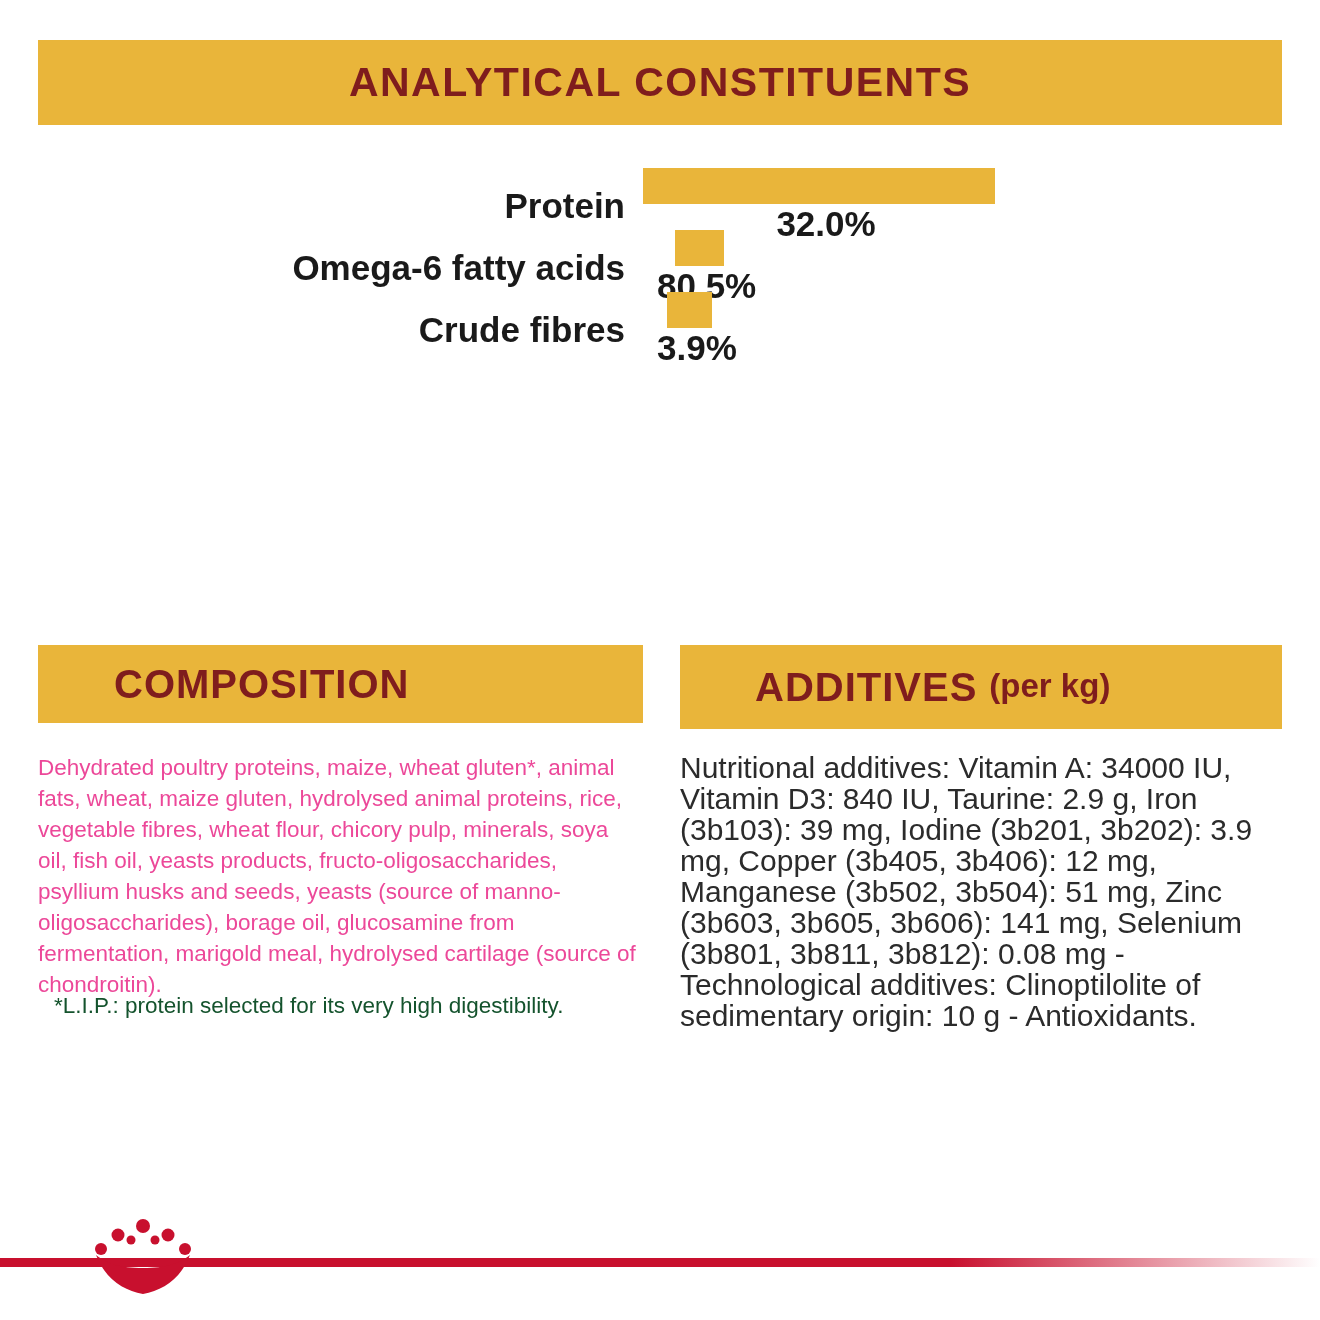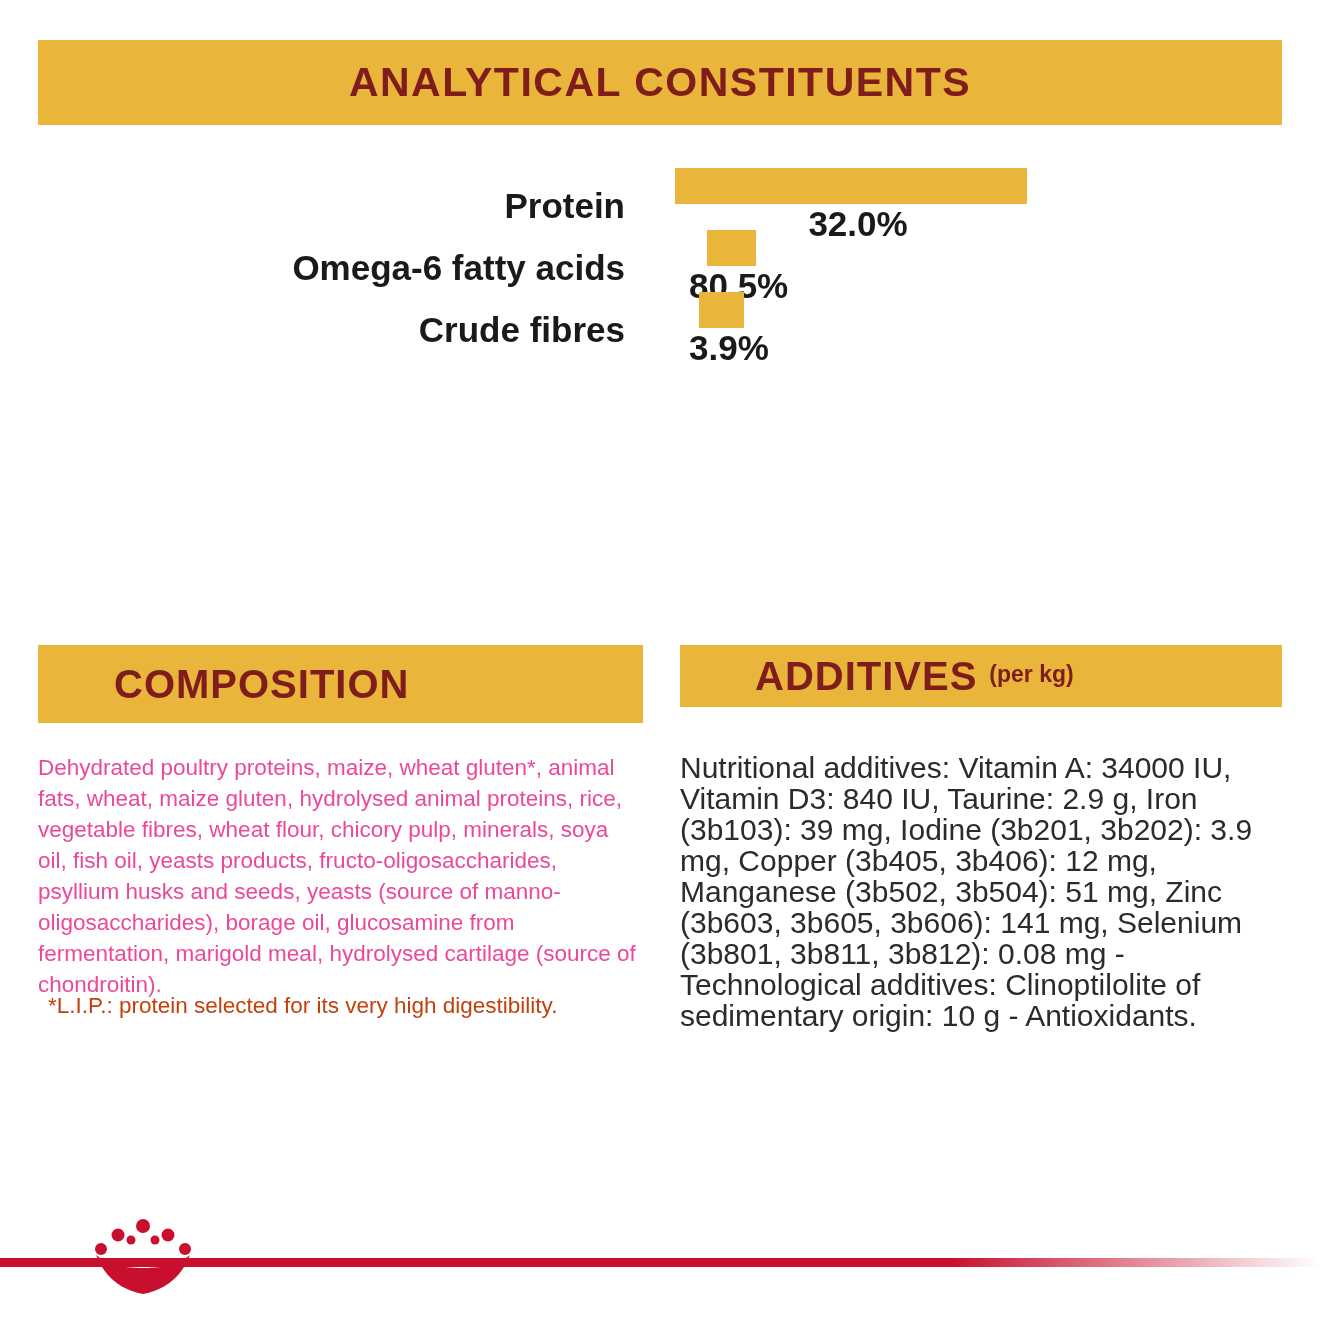--- a/index.html
+++ b/index.html
@@ -48,21 +48,20 @@
   #constituents {
     position: absolute;
     left: 38px;
     top: 175px;
     width: 1244px;
   }
   .const-row {
     display: flex;
     align-items: center;
     height: 62px;
-    gap: 32px;
   }
   .const-label {
     width: 605px;
     text-align: right;
     font-size: 35px;
     font-weight: bold;
     color: #1a1a1a;
     padding-right: 18px;
     box-sizing: border-box;
     white-space: nowrap;
@@ -96,52 +95,52 @@
     font-size: 40px;
     font-weight: bold;
     letter-spacing: 1px;
   }
 
   #additives-header {
     position: absolute;
     left: 680px;
     top: 645px;
     width: 602px;
-    height: 62px;
+    height: 84px;
     padding-left: 75px;
   }
   #additives-header .title-text {
     font-size: 40px;
     font-weight: bold;
     letter-spacing: 1px;
   }
   #additives-header .title-sub {
-    font-size: 23px;
+    font-size: 33px;
     font-weight: bold;
     margin-left: 12px;
     padding-bottom: 3px;
   }
 
   #composition-body {
     position: absolute;
     left: 38px;
     top: 752px;
     width: 600px;
     font-size: 22.5px;
     line-height: 31px;
     color: #ec4899;
   }
   #composition-note {
     position: absolute;
-    left: 48px;
+    left: 54px;
     top: 990px;
     width: 600px;
     font-size: 22.5px;
     line-height: 31px;
-    color: #c2410c;
+    color: #14532d;
   }
   #additives-body {
     position: absolute;
     left: 680px;
     top: 752px;
     width: 612px;
     font-size: 30px;
     line-height: 31px;
     color: #2b2b2b;
   }

